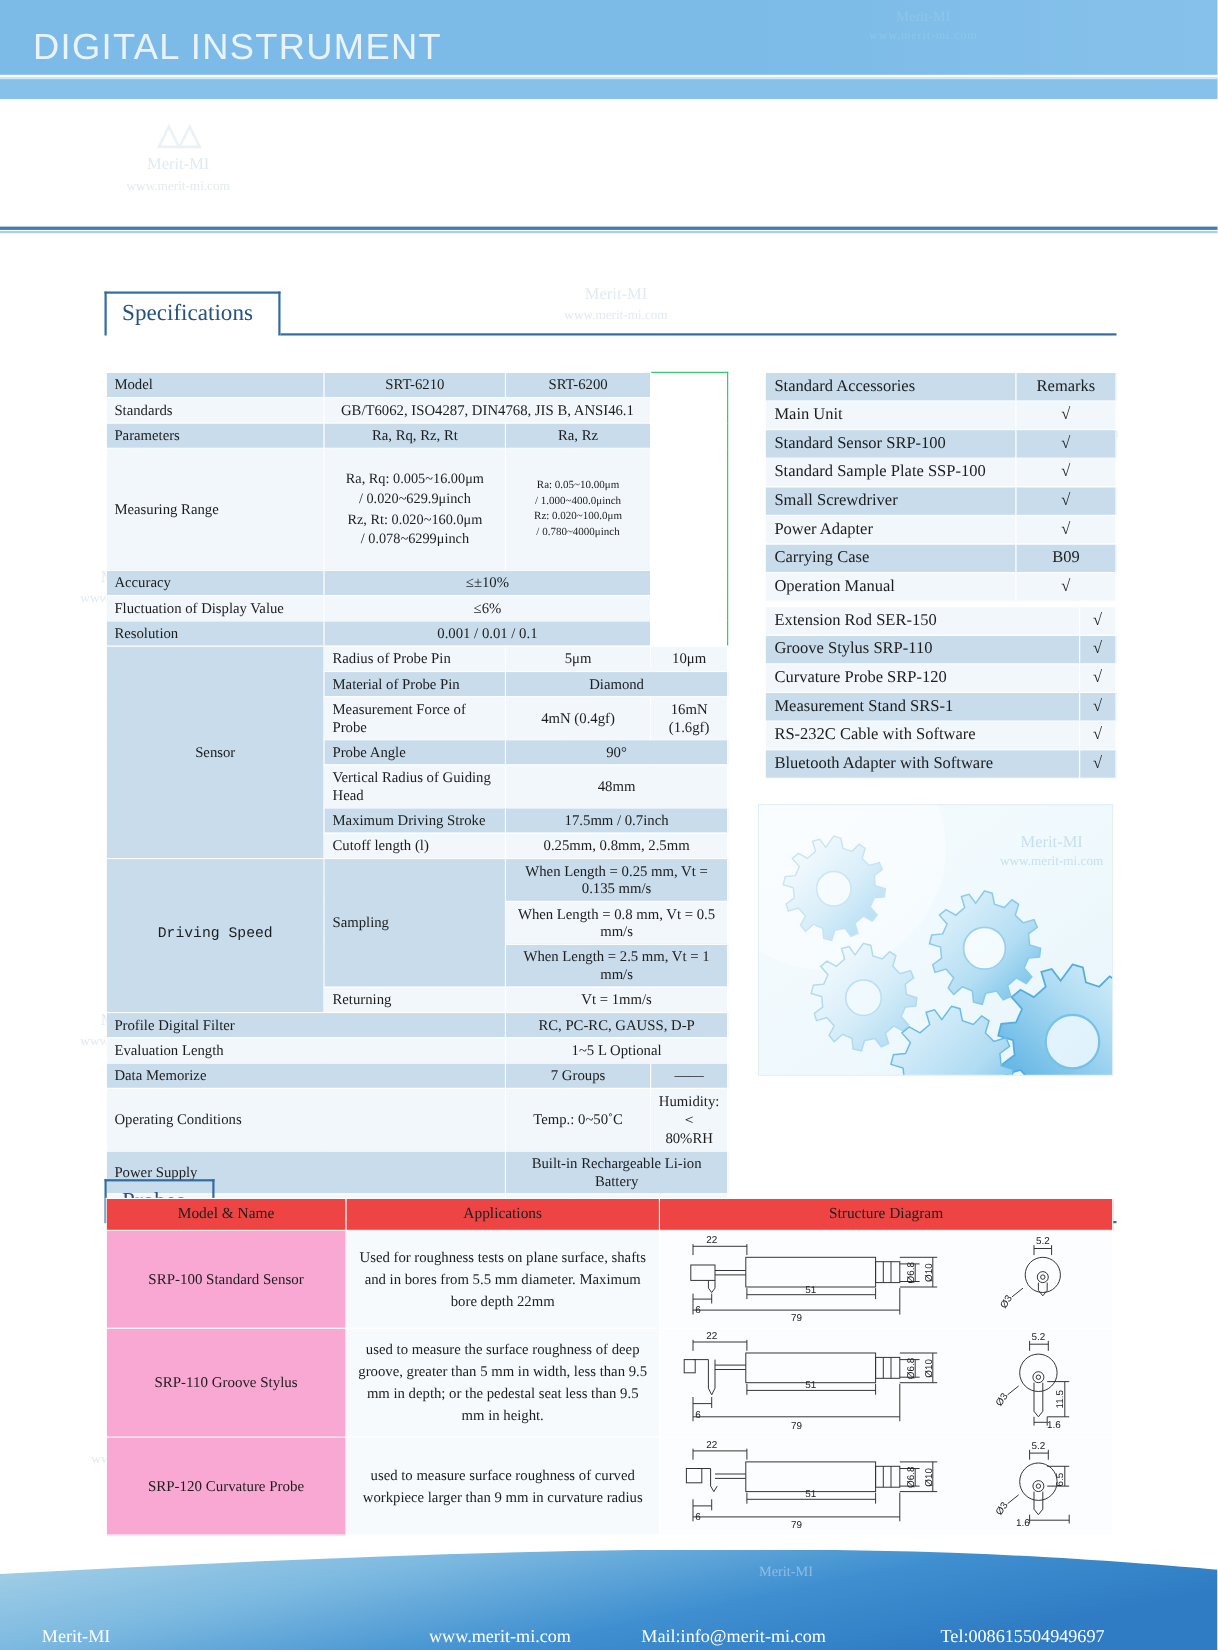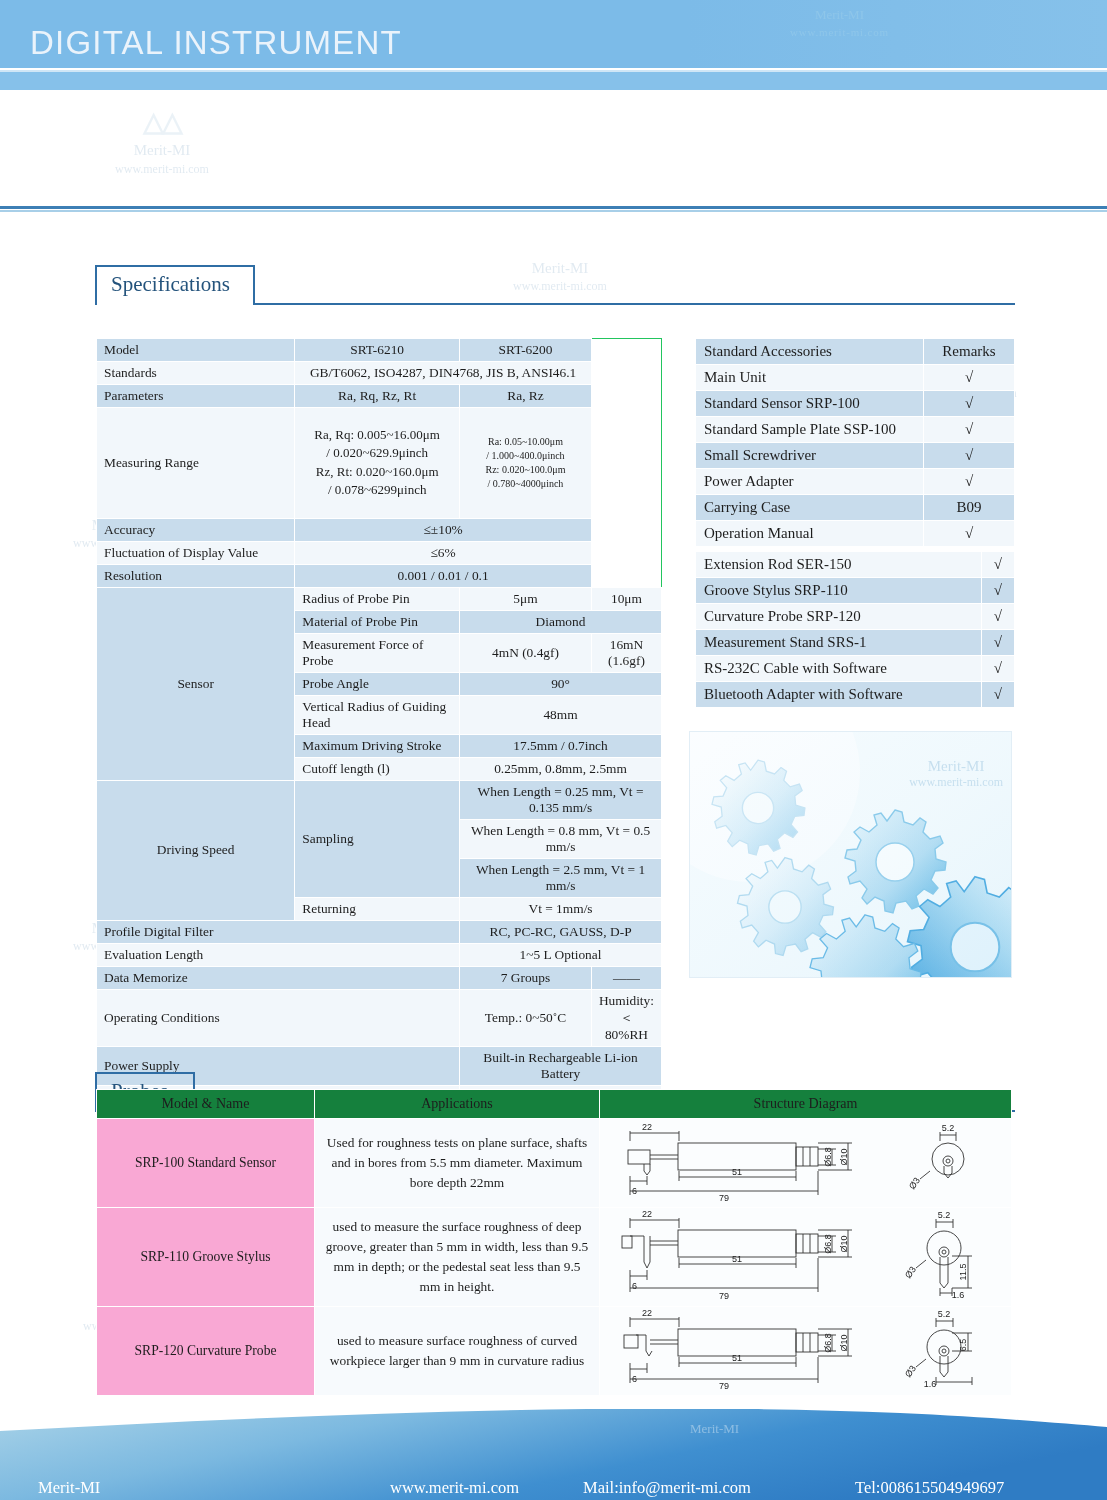--- a/index.html
+++ b/index.html
@@ -93,21 +93,21 @@
   }
   .rb { background: #c8dcec; }   
   .rw { background: #f2f7fb; }   
   .ctr { text-align: center; }
   .lft { text-align: left; }
 
   .acc-table { font-size: 15px; }
   .acc-table td { padding: 4px 8px; }
 
   .probe-table td { padding: 6px 8px; }
-  .probe-head { background: #15803d; text-align: center; font-size: 14px; }
+  .probe-head { background: #ef4444; text-align: center; font-size: 14px; }
   .probe-name { text-align: center; font-size: 13.6px; background: #f9a8d4; }
   .probe-app { text-align: center; font-size: 13.4px; background: #f7fafd; line-height: 1.5; }
   .probe-diag { background: #fbfdfe; padding: 0 !important; }
 
   
   .gears {
     position: absolute;
     background: linear-gradient(145deg,#f2fafd 0%, #dff0fa 35%, #cfe9f8 70%, #eaf6fc 100%);
     overflow: hidden;
     border: 1px solid #e2eef6;
@@ -270,21 +270,21 @@
     <tr class="rb">
       <td class="lft">Maximum Driving Stroke</td>
       <td class="ctr" colspan="2">17.5mm / 0.7inch</td>
     </tr>
     <tr class="rw">
       <td class="lft">Cutoff length (l)</td>
       <td class="ctr" colspan="2">0.25mm, 0.8mm, 2.5mm</td>
     </tr>
 
     <tr class="rb">
-      <td class="rb ctr" rowspan="4" style="width:62px; line-height:1.35;">Driving Speed</td>
+      <td class="rb ctr" rowspan="4" style="width:62px; line-height:1.35;font-family:Liberation Mono, monospace;">Driving Speed</td>
       <td class="rb" rowspan="3">Sampling</td>
       <td class="ctr" colspan="2">When Length = 0.25 mm, Vt = 0.135 mm/s</td>
     </tr>
     <tr class="rw">
       <td class="ctr" colspan="2">When Length = 0.8 mm, Vt = 0.5 mm/s</td>
     </tr>
     <tr class="rb">
       <td class="ctr" colspan="2">When Length = 2.5 mm, Vt = 1 mm/s</td>
     </tr>
     <tr class="rw">

